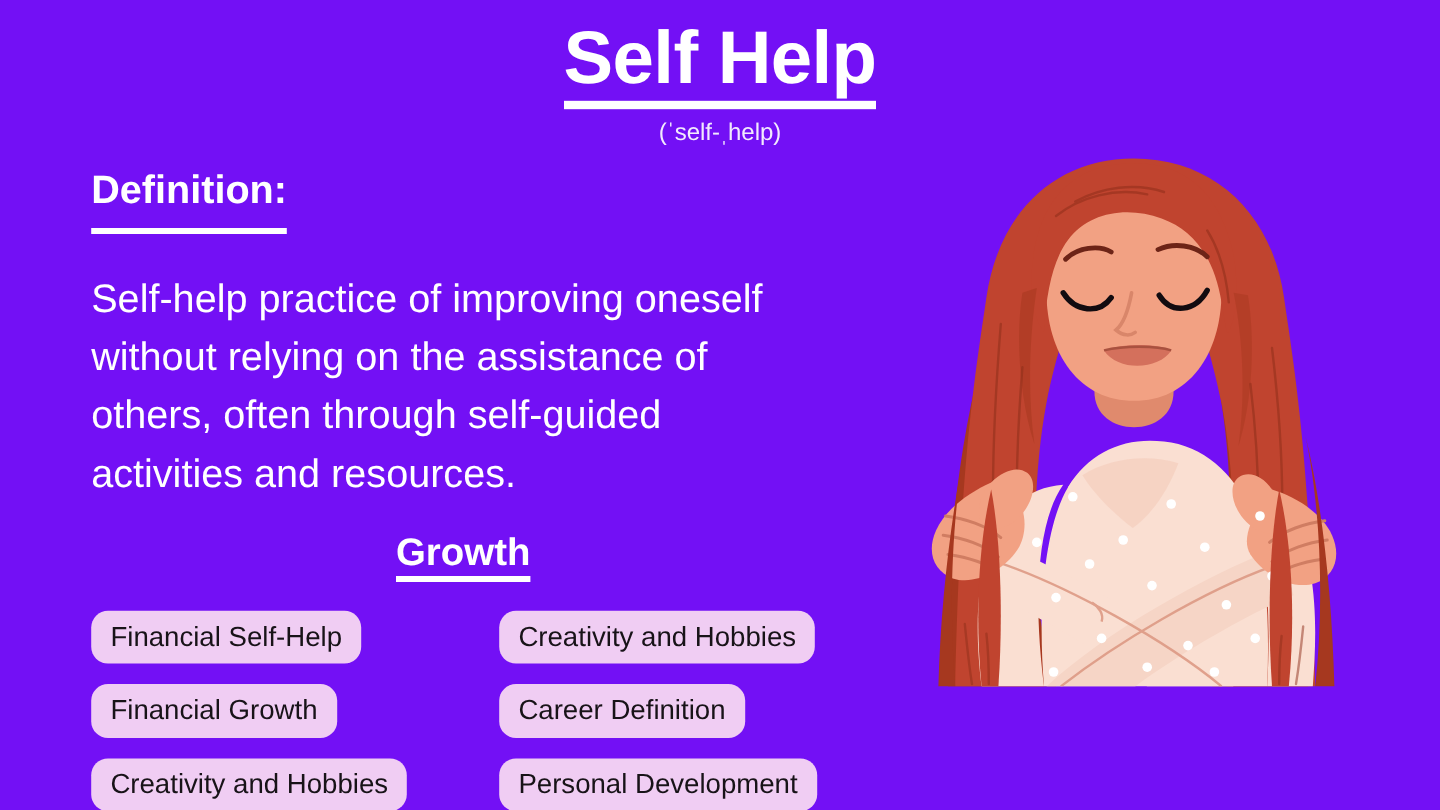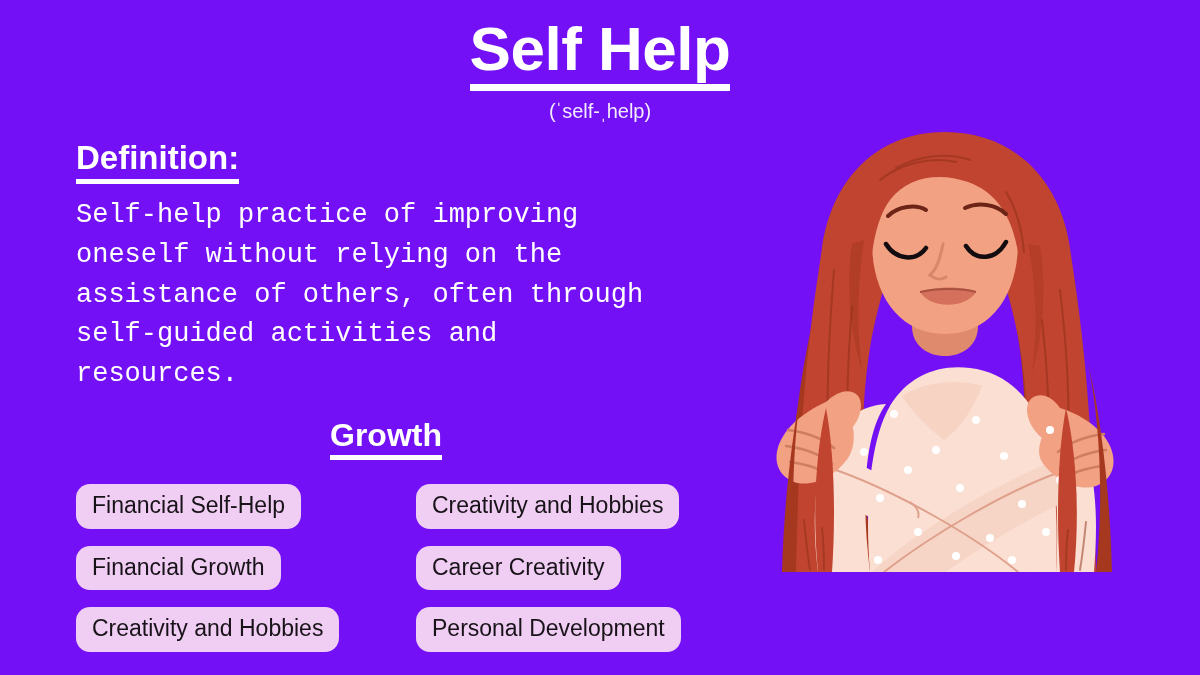--- a/index.html
+++ b/index.html
@@ -29,28 +29,27 @@
     text-align:center;
     font-size:20px; color:#f2eafd; font-weight:400;
   }
 
   
   .left { position:absolute; left:76px; top:138px; width:620px; }
 
   .def-heading {
     font-size:33px; font-weight:bold; color:#ffffff;
     display:inline-block;
-    border-bottom:5px solid #ffffff; padding-bottom:1px;
+    border-bottom:5px solid #ffffff; padding-bottom:12px;
     line-height:1.2;
   }
   .def-body {
-    margin-top:12px;
-    font-size:27px; color:#ffffff; line-height:1.48; font-weight:400;
+    margin-top:30px;
+    font-size:33px; color:#ffffff; line-height:1.48; font-weight:400;
     max-width:580px;
-    font-family:Liberation Mono, monospace;
   }
 
   .types-heading-wrap {
     width:620px; text-align:center;
     margin-top:22px;
   }
   .types-heading {
     display:inline-block;
     font-size:32px; font-weight:bold; color:#ffffff;
     border-bottom:5px solid #ffffff; padding-bottom:1px;
@@ -125,21 +124,21 @@
       <div class="pill-cell">
         <span class="pill">Financial Self-Help</span>
       </div>
       <div class="pill-cell right">
         <span class="pill">Creativity and Hobbies</span>
       </div>
       <div class="pill-cell">
         <span class="pill">Financial Growth</span>
       </div>
       <div class="pill-cell right">
-        <span class="pill">Career Creativity</span>
+        <span class="pill">Career Definition</span>
       </div>
       <div class="pill-cell">
         <span class="pill">Creativity and Hobbies</span>
       </div>
       <div class="pill-cell right">
         <span class="pill">Personal Development</span>
       </div>
     </div>
   </div>
 

